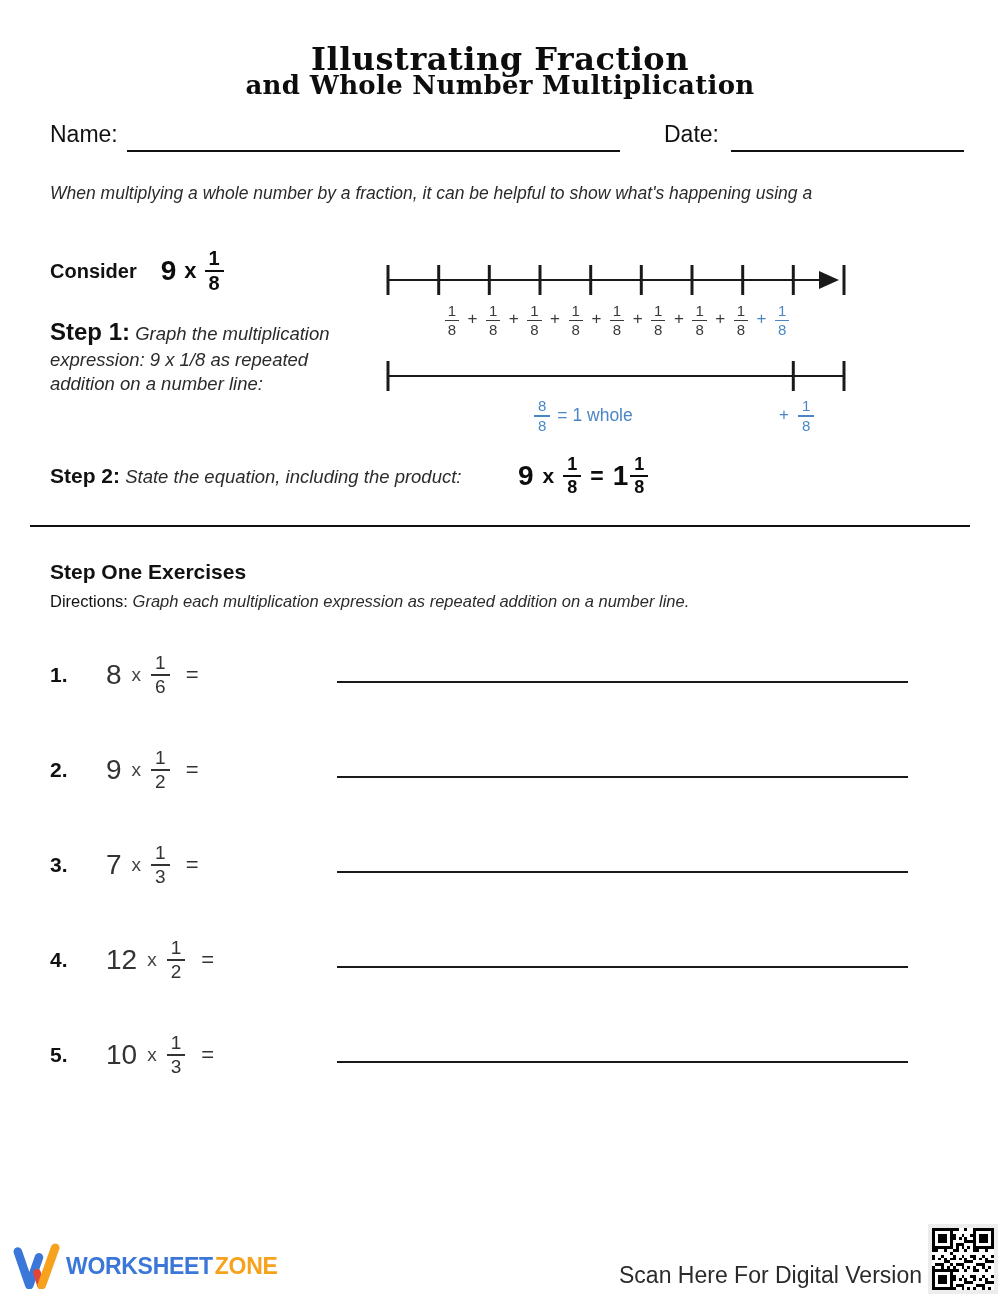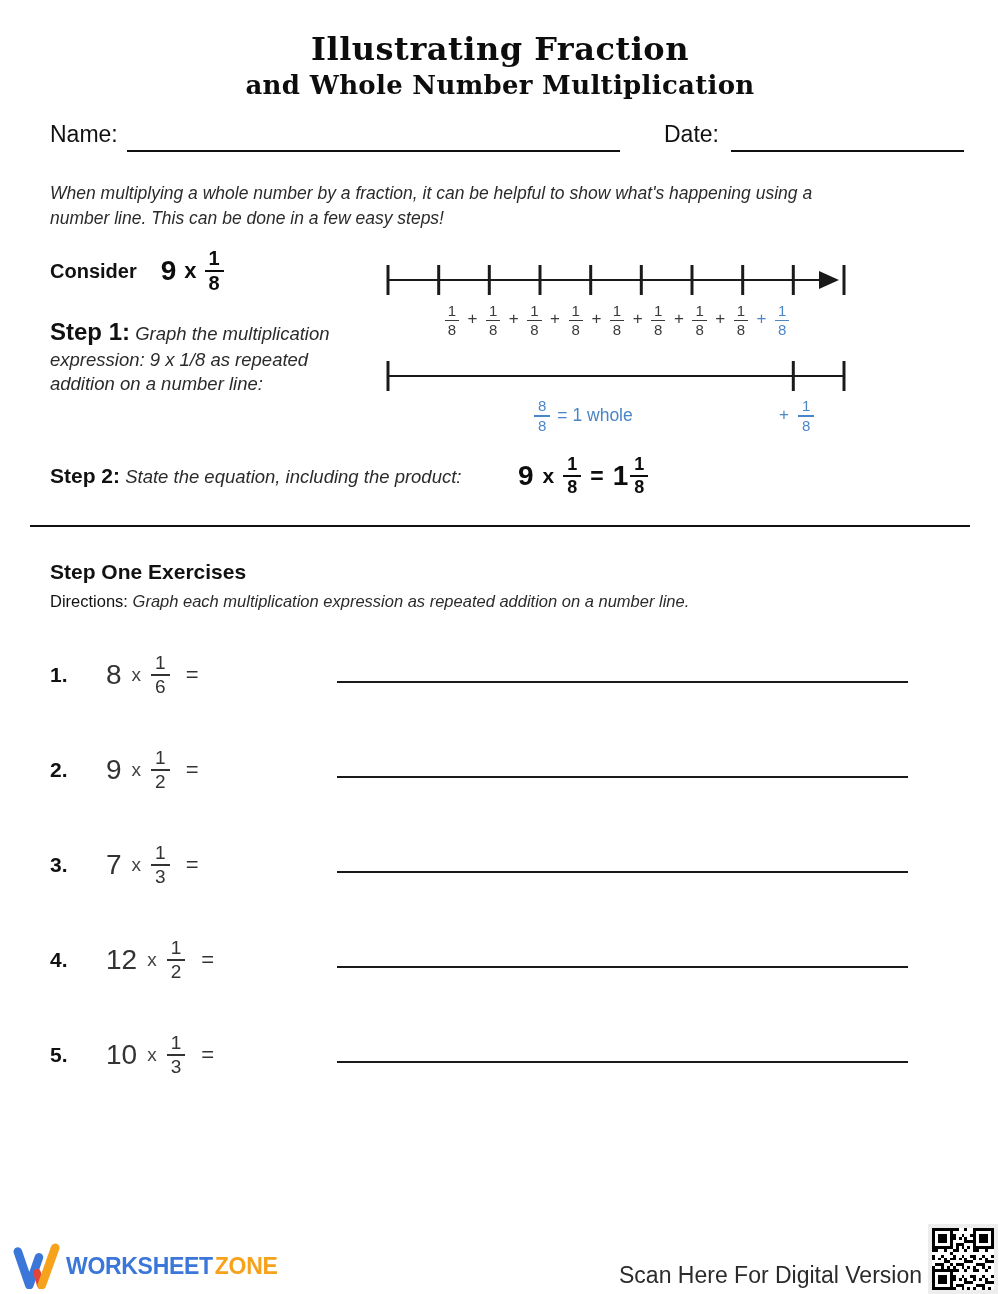--- a/index.html
+++ b/index.html
@@ -1,20 +1,20 @@
 <!DOCTYPE html>
 <html style="--accent: #4a86c5; --logo-blue: #3b77d8; --logo-orange: #f6a21d; --logo-red: #e0453a;"><head>
 <meta charset="utf-8">
 <style>
   html,body{margin:0;padding:0;background:#fff;}
   .page{position:relative;width:1000px;height:1294px;background:#ffffff;
         font-family:"Liberation Sans",sans-serif;color:#222;overflow:hidden;}
 
   
-  .title1{position:absolute;top:30px;left:0;width:100%;text-align:center;
+  .title1{position:absolute;top:40px;left:0;width:100%;text-align:center;
           font-family:"DejaVu Serif",serif;font-weight:700;font-size:32px;color:#0d0d0d;letter-spacing:.5px;}
   .title2{position:absolute;top:70px;left:0;width:100%;text-align:center;
           font-family:"DejaVu Serif",serif;font-weight:700;font-size:26px;color:#0d0d0d;letter-spacing:.3px;}
 
   
   .label{position:absolute;font-size:23px;font-weight:500;color:#111;}
   .name-label{left:50px;top:121px;}
   .date-label{left:664px;top:121px;}
   .write-line{position:absolute;height:28px;border-bottom:2.5px solid #111;}
   .name-line{left:127px;top:122px;width:493px;}
@@ -107,21 +107,20 @@
   <div class="title1">Illustrating Fraction</div>
   <div class="title2">and Whole Number Multiplication</div>
 
   <span class="label name-label">Name:</span>
   <span class="write-line name-line"></span>
   <span class="label date-label">Date:</span>
   <span class="write-line date-line"></span>
 
   <div class="intro">
     <span>When multiplying a whole number by a fraction, it can be helpful to show what's happening using a</span><br>
-    <span>number line. This can be done in a few easy steps!</span>
   </div>
 
   <div class="consider-row">
     <span class="consider-word">Consider</span>
     <span class="consider-expr">
       <span class="whole">9</span>
       <span class="times">x</span>
       <span class="frac cf">
         <span class="num">1</span>
         <span class="den">8</span>

